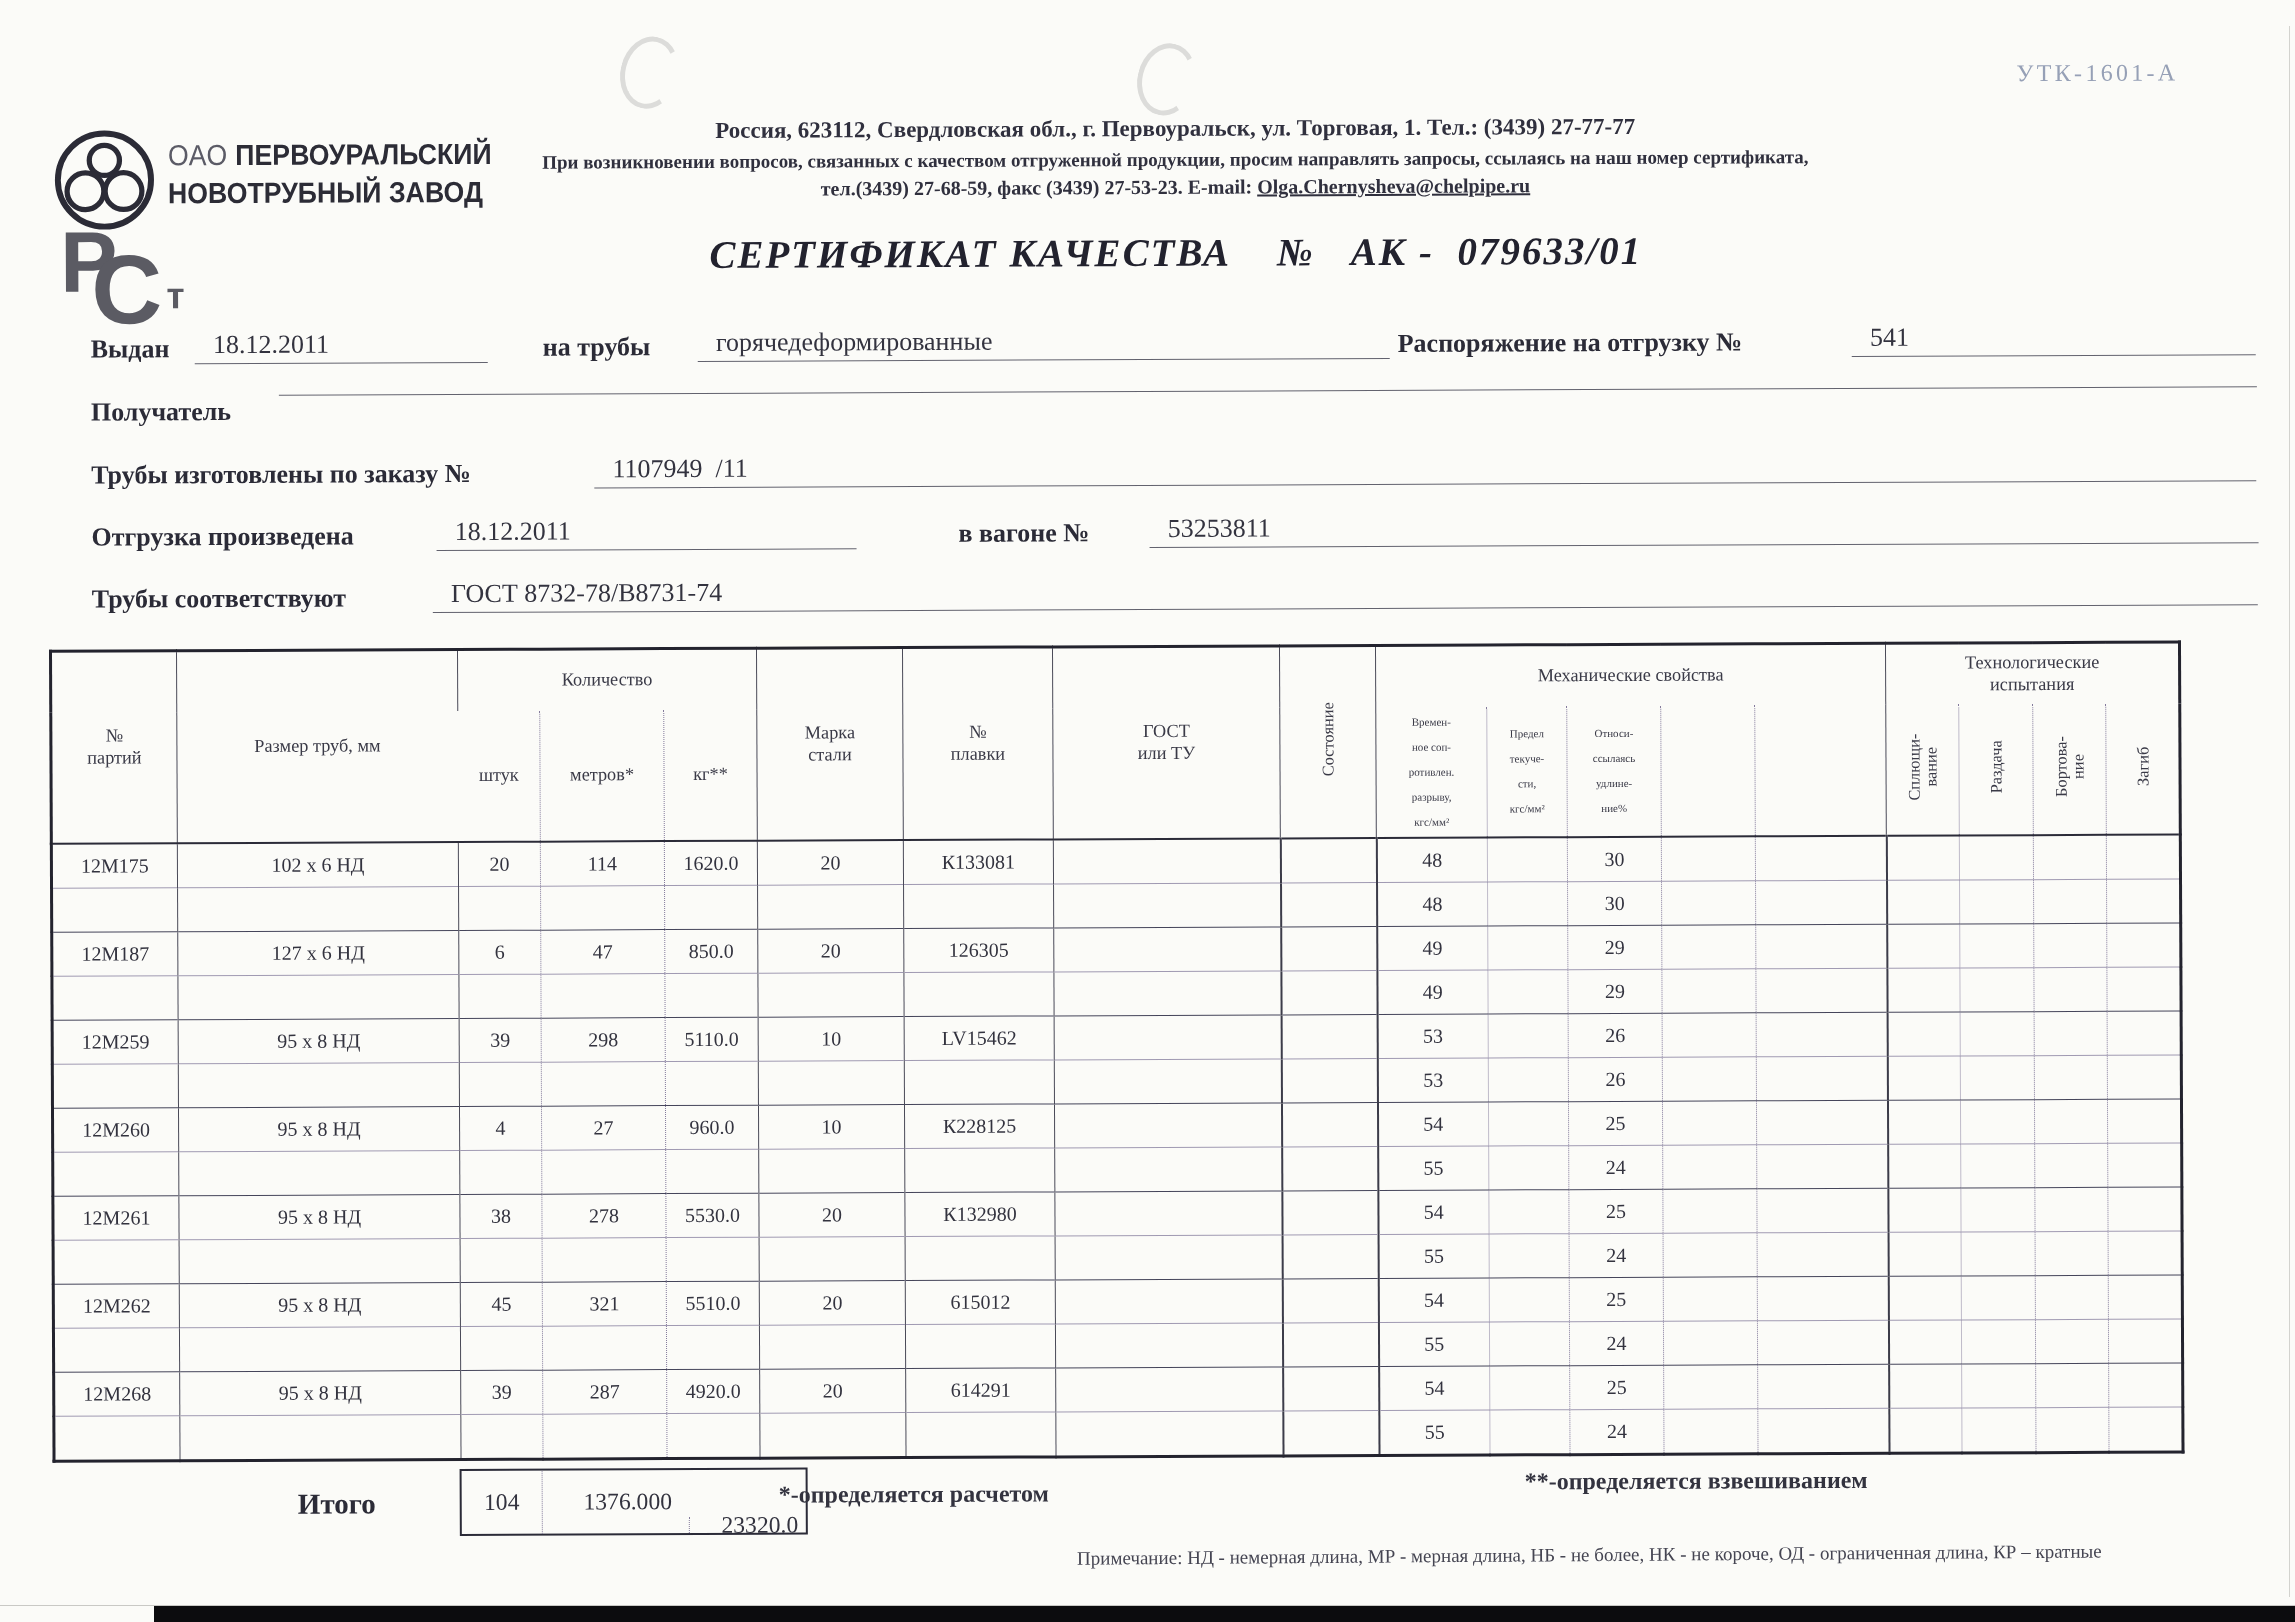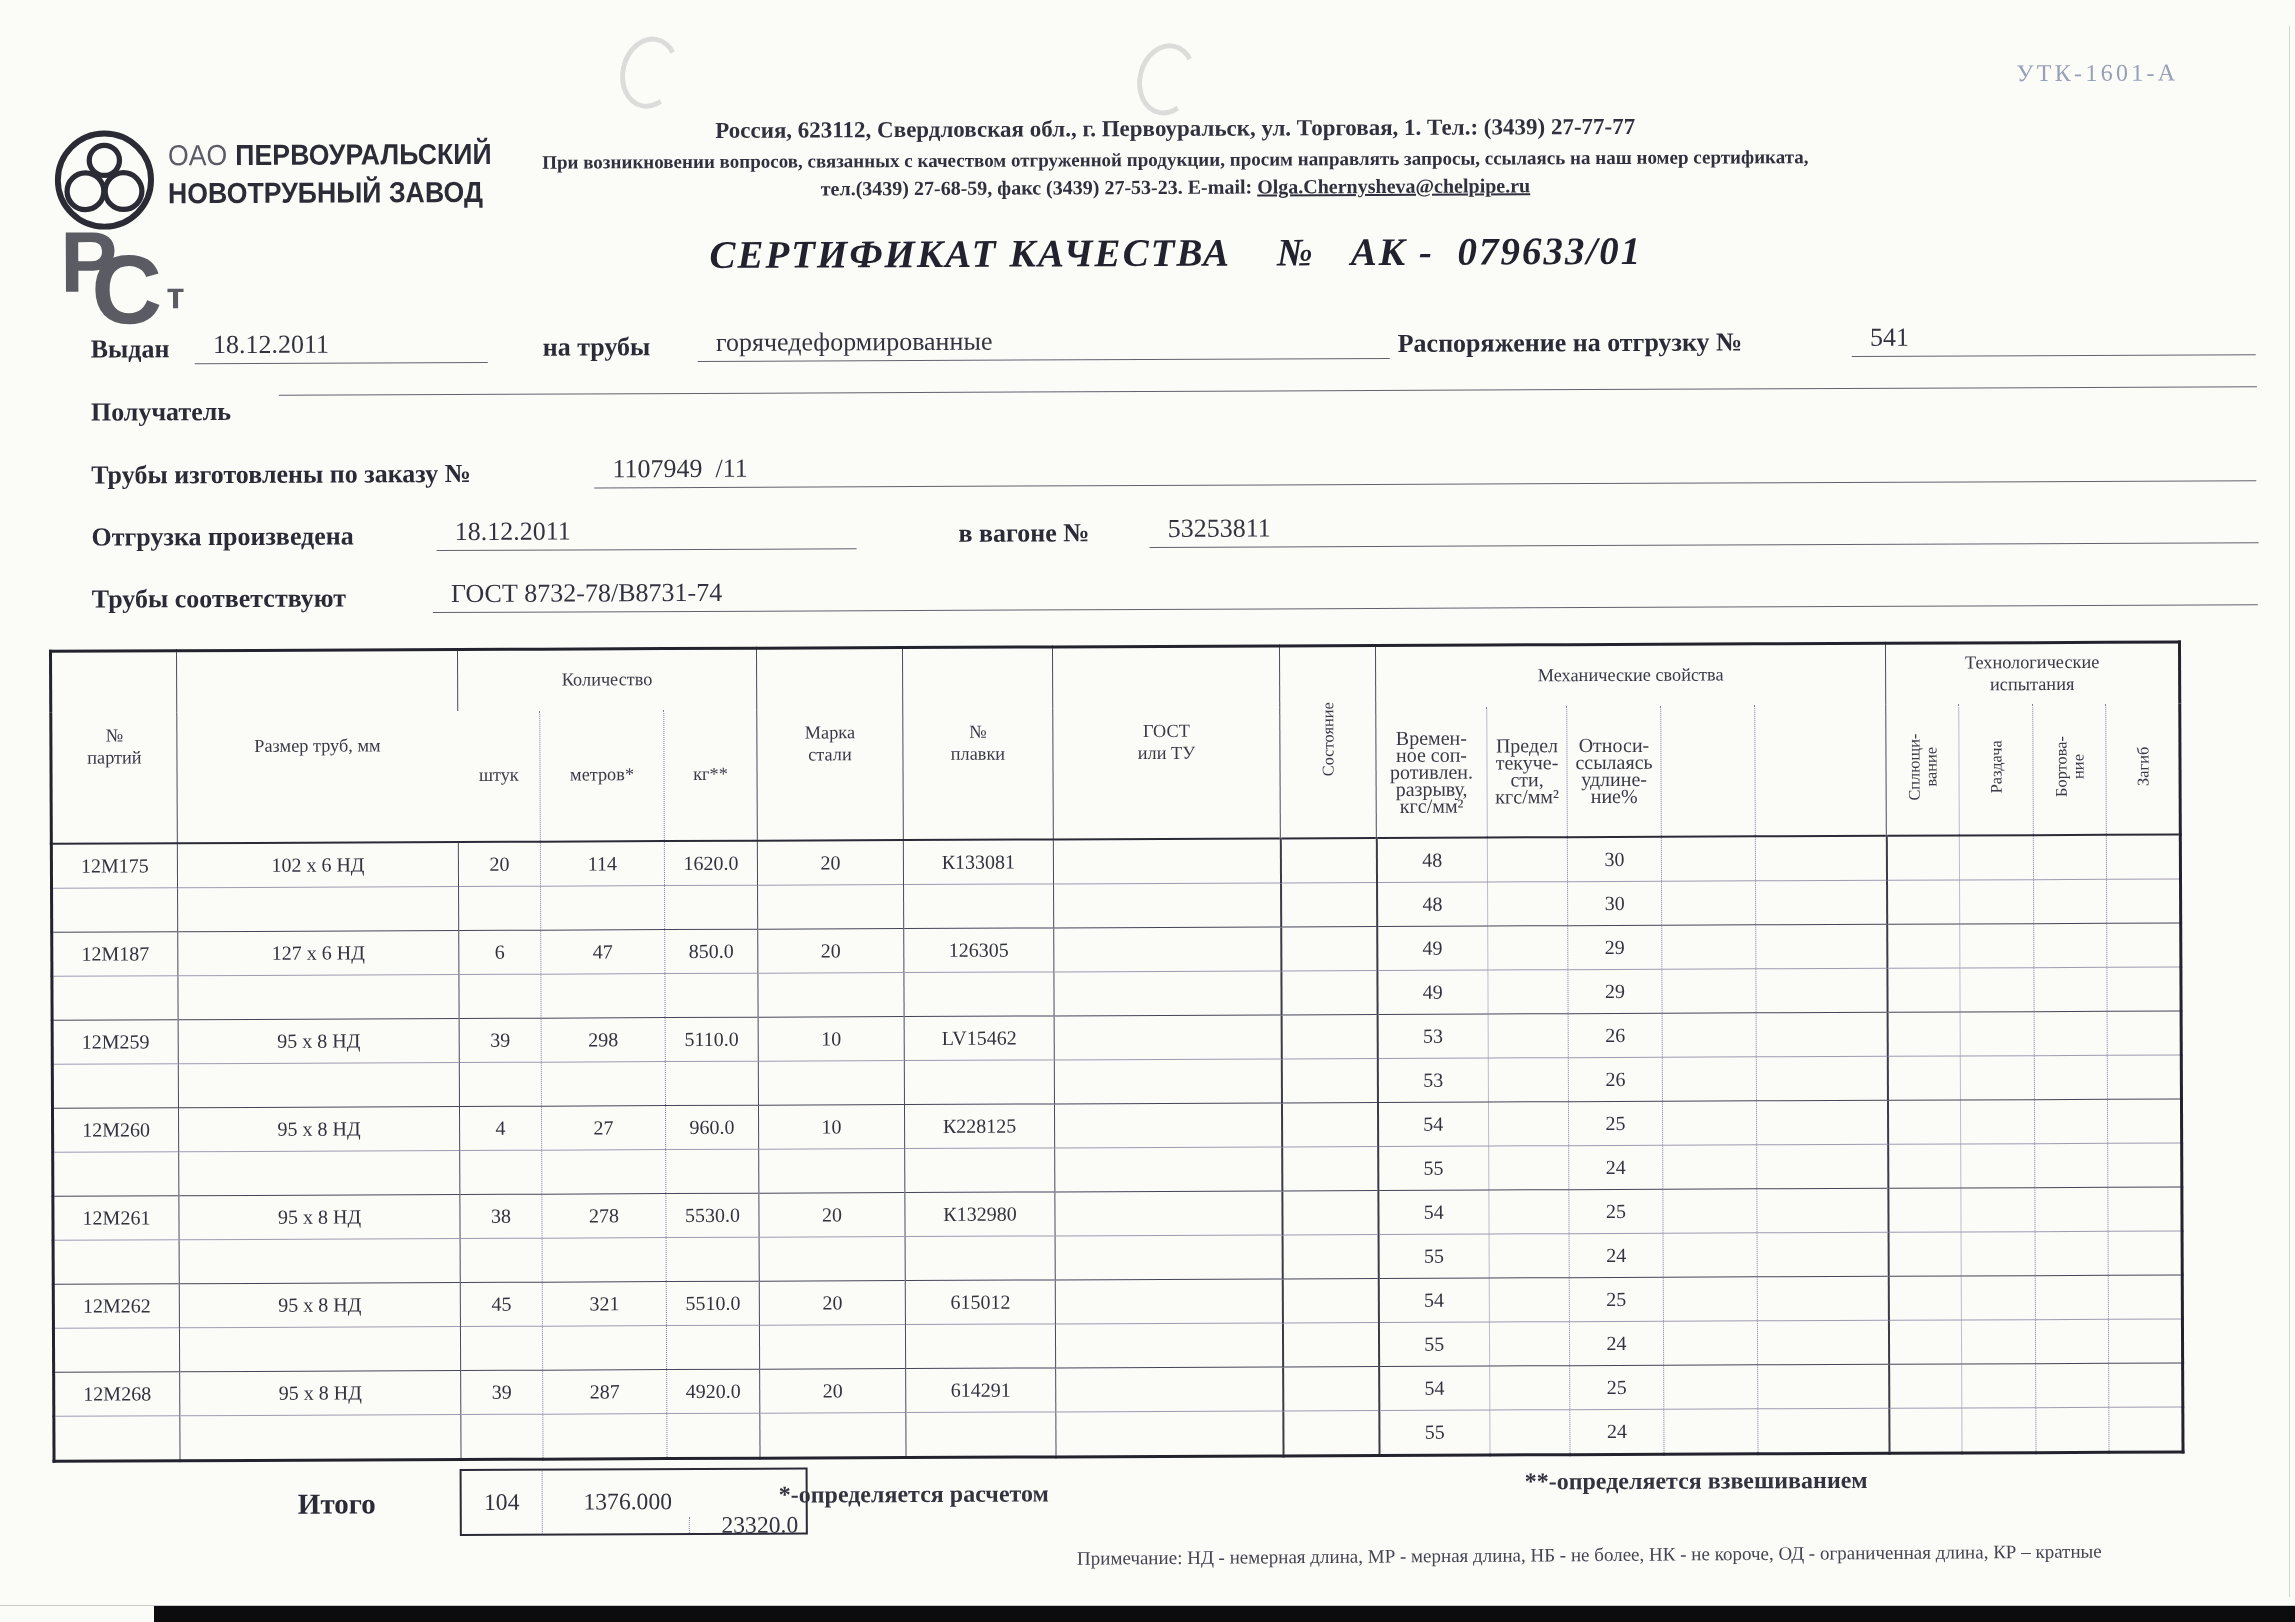--- a/index.html
+++ b/index.html
@@ -51,21 +51,21 @@
   .flabel{position:absolute;font-size:26px;font-weight:700;color:#2b2b37;white-space:nowrap;}
   .uline{position:absolute;border-bottom:1.3px solid #62626e;font-size:26px;color:#33333f;white-space:pre;padding:0 0 2.6px 18.3px;}
 
   
   .cert-table{position:absolute;left:49px;top:645px;border-collapse:collapse;table-layout:fixed;width:2130px;
     border:3.3px solid #23232e;}
   .cert-table th,.cert-table td{overflow:hidden;padding:0 2.6px;}
   .cert-table th{font-weight:400;font-size:18.3px;color:#3a3a47;text-align:center;vertical-align:middle;white-space:pre-line;line-height:21.6px;}
   .cert-table thead tr.t1 th{height:60px;}
   .cert-table thead tr.t2 th{height:130px;}
-  .cert-table thead th.small{font-size:20px;line-height:17px;}
+  .cert-table thead th.small{font-size:11px;line-height:25px;}
   .cert-table thead{border-bottom:2.6px solid #2b2b38;}
   .vert{writing-mode:vertical-rl;transform:rotate(180deg);display:inline-block;line-height:17px;font-size:16.4px;white-space:pre-line;}
   .cert-table td{font-size:20px;text-align:center;color:#33333f;height:43px;}
   
   .cert-table tr > *:nth-child(n){border-left:1.3px solid #4a4a58;}
   .cert-table thead tr.t2 th:nth-child(2),.cert-table thead tr.t2 th:nth-child(3),
   .cert-table tbody td:nth-child(4),.cert-table tbody td:nth-child(5),
   .cert-table thead tr.t2 th:nth-child(5),.cert-table thead tr.t2 th:nth-child(6),
   .cert-table tbody td:nth-child(11),.cert-table tbody td:nth-child(12),
   .cert-table thead tr.t2 th:nth-child(7),.cert-table thead tr.t2 th:nth-child(8),

